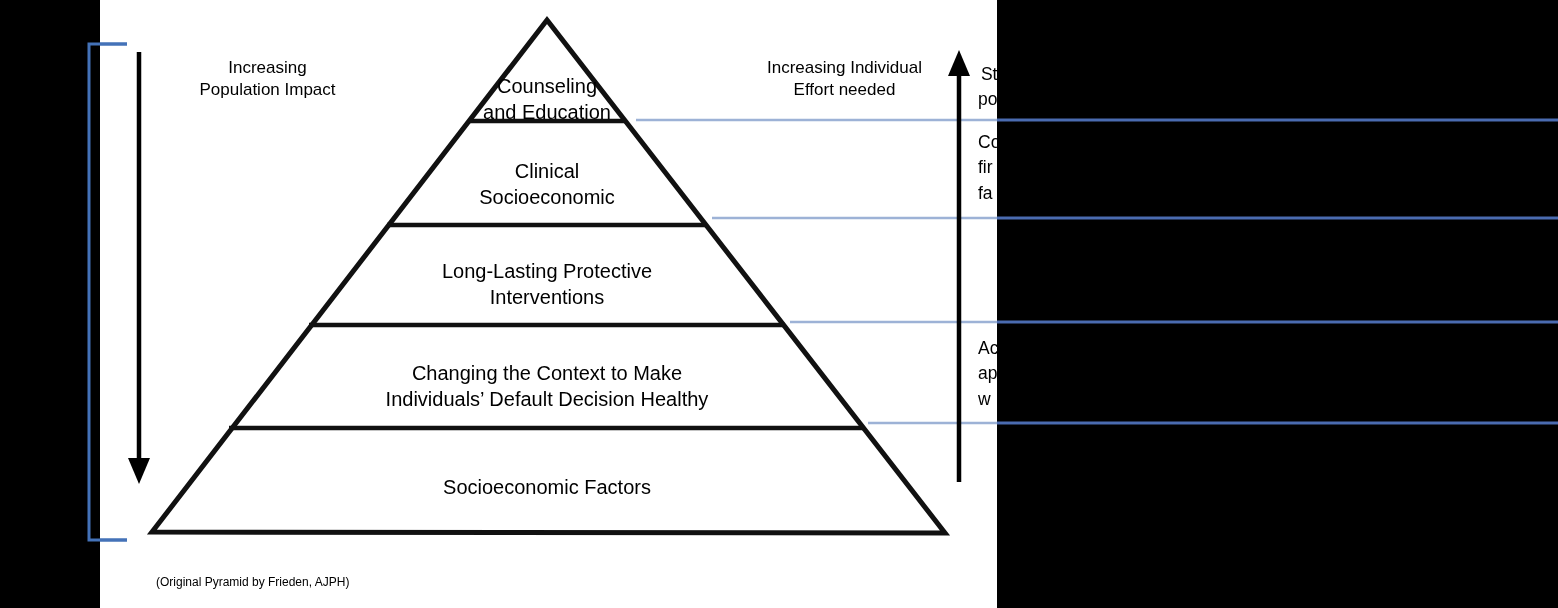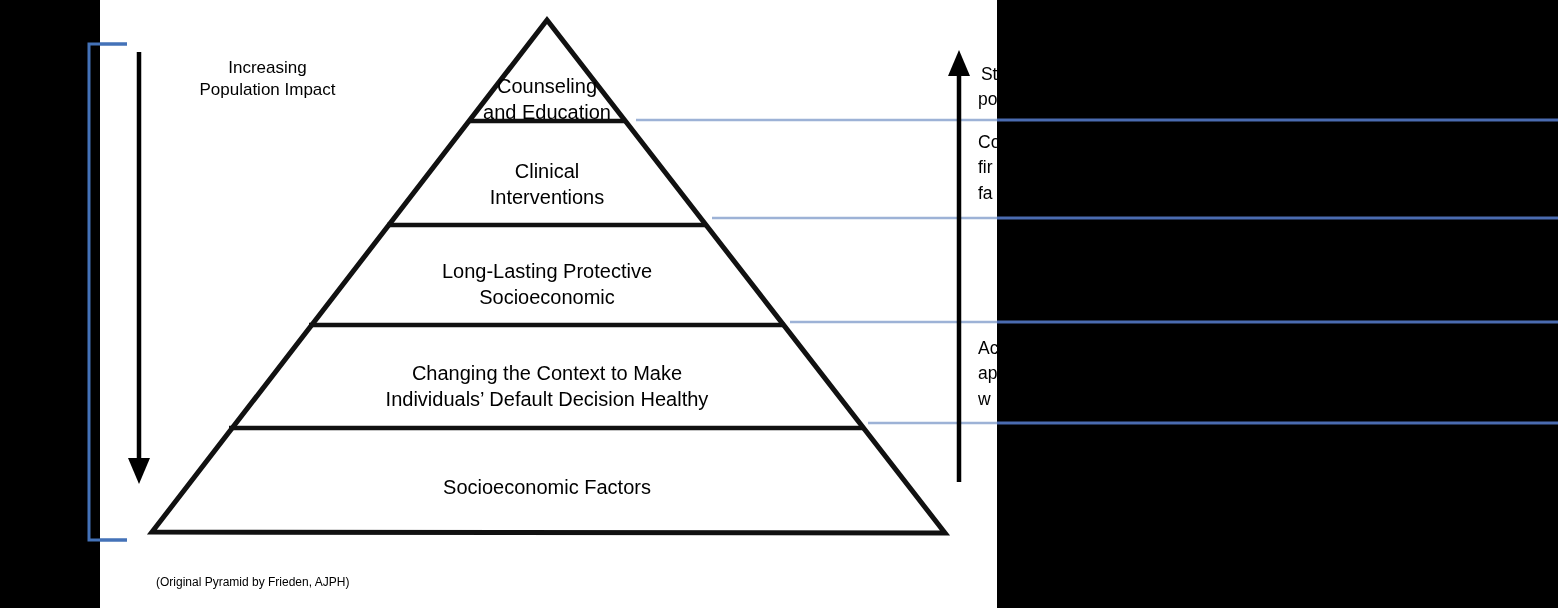--- a/index.html
+++ b/index.html
@@ -57,29 +57,31 @@
       <line x1="959" y1="482" x2="959" y2="66" stroke="#000" stroke-width="4.5"></line>
       <polygon points="959,50 948,76 970,76" fill="#000"></polygon>
     </g>
 
     <polyline points="127,44 89,44 89,540 127,540" fill="none" stroke="#4472b8" stroke-width="3"></polyline>
   </svg>
 
   <div class="txt" style="left:170px; top:57px; width:195px;">Increasing
 Population Impact</div>
 
+  <div class="txt" style="left:743px; top:57px; width:203px;">Increasing Individual
+Effort needed</div>
 
   <div class="txt blk" style="left:437px; top:74px; width:220px;">Counseling
 and Education</div>
 
   <div class="txt blk" style="left:437px; top:159px; width:220px;">Clinical
-Interventions</div>
+Socioeconomic</div>
 
   <div class="txt blk" style="left:387px; top:259px; width:320px;">Long-Lasting Protective
-Socioeconomic</div>
+Interventions</div>
 
   <div class="txt blk" style="left:337px; top:361px; width:420px;">Changing the Context to Make
 Individuals’ Default Decision Healthy</div>
 
   <div class="txt blk" style="left:387px; top:475px; width:320px;">Socioeconomic Factors</div>
 
   <div class="side-note" style="left:978px; top:62px;text-align:right;">St
 po</div>
 
   <div class="side-note" style="left:978px; top:130px;">Co

